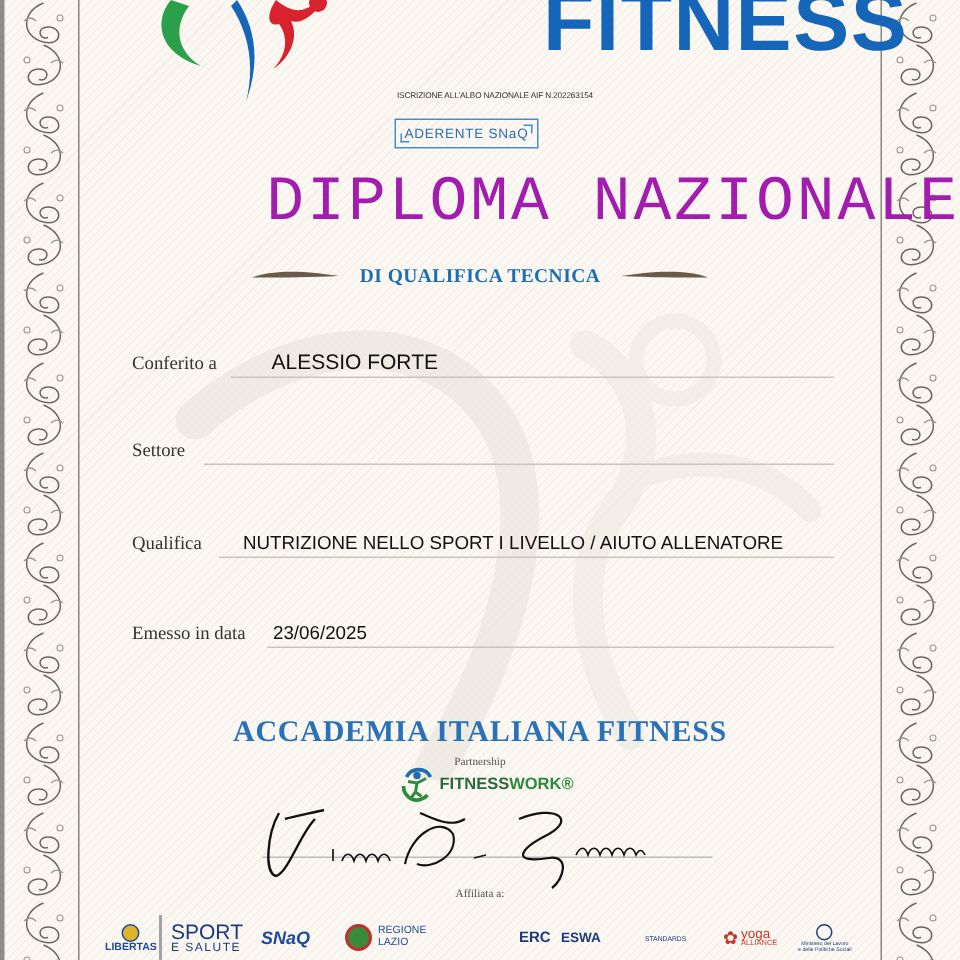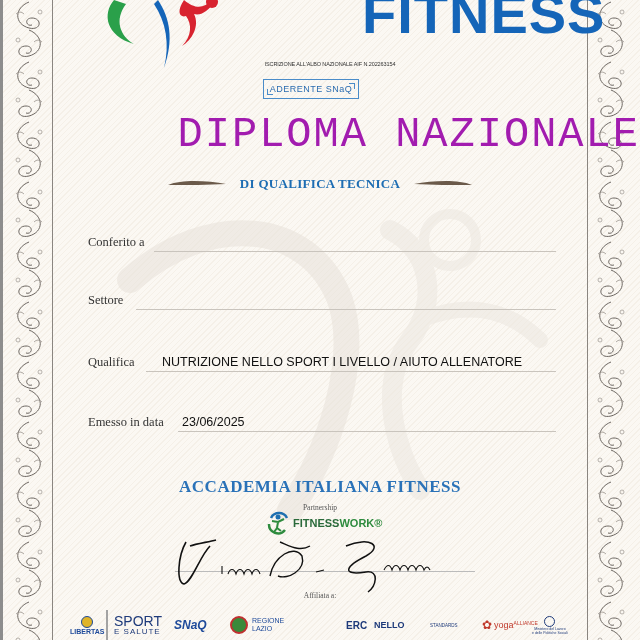--- a/index.html
+++ b/index.html
@@ -21,21 +21,21 @@
   .snaq-badge .c1{left:3px;bottom:3px;border-width:0 0 1px 1px;}
   .snaq-badge .c2{right:3px;top:3px;border-width:1px 1px 0 0;}
   .title{position:absolute;left:0;width:640px;top:114px;text-align:right;font-family:Liberation Mono, monospace;font-size:42px;color:#a21caf;letter-spacing:2px;line-height:1;}
   .subtitle-row{position:absolute;left:0;width:640px;top:176px;display:flex;justify-content:center;align-items:center;gap:14px;}
   .subtitle{font-family:"Liberation Serif",serif;font-weight:bold;font-size:13px;color:#1d6db3;letter-spacing:0.3px;}
   .flourish{width:58px;height:10px;}
   .field{position:absolute;left:88px;width:468px;height:20px;}
   .field .label{position:absolute;left:0;bottom:2px;font-family:"Liberation Serif",serif;font-size:12.5px;color:#333;}
   .field .line{position:absolute;bottom:0;right:0;height:1px;background:#c9c4bd;}
   .field .value{position:absolute;bottom:3px;font-family:"Liberation Sans",sans-serif;color:#111;white-space:nowrap;}
-  .academy{position:absolute;left:0;width:640px;top:477px;text-align:center;font-family:"Liberation Serif",serif;font-weight:bold;font-size:17px;color:#2a72b8;letter-spacing:0.5px;}
+  .academy{position:absolute;left:0;width:640px;top:477px;text-align:center;font-family:"Liberation Serif",serif;font-weight:bold;font-size:20px;color:#2a72b8;letter-spacing:0.5px;}
   .partnership{position:absolute;left:0;width:640px;top:503px;text-align:center;font-size:7.5px;color:#555;}
   .fw-logo{position:absolute;left:265px;top:510px;display:flex;align-items:center;}
   .fw-text{font-family:"Liberation Sans",sans-serif;font-size:11px;font-weight:bold;color:#2a6a3a;margin-left:2px;}
   .fw-text .work{color:#2e8b3e;}
   .sign-line{position:absolute;left:175px;top:571px;width:300px;height:1px;background:#bbb;}
   .signature{position:absolute;left:170px;top:536px;width:300px;height:60px;}
   .affiliata{position:absolute;left:0;width:640px;top:591px;text-align:center;font-size:7.5px;color:#555;}
   .aff-logos{position:absolute;left:62px;top:610px;width:520px;height:30px;}
   .aff{position:absolute;top:0;height:30px;display:flex;align-items:center;font-family:"Liberation Sans",sans-serif;}
 </style>
@@ -98,20 +98,21 @@
   </svg>
   <span class="subtitle">DI QUALIFICA TECNICA</span>
   <svg class="flourish" viewBox="0 0 58 10">
     <path d="M58 6 C43 0 18 2 0 5 C18 6 38 6 58 6 Z" fill="#6b5a4a"></path>
   </svg>
 </div>
 
 <div class="field" style="top:232px;">
   <span class="label">Conferito a</span>
   <span class="line" style="left:66px;"></span>
+  <span class="value" style="left:93px;font-size:14px;">ALESSIO FORTE</span>
 </div>
 <div class="field" style="top:290px;">
   <span class="label">Settore</span>
   <span class="line" style="left:48px;"></span>
 </div>
 <div class="field" style="top:352px;">
   <span class="label">Qualifica</span>
   <span class="line" style="left:58px;"></span>
   <span class="value" style="left:74px;font-size:12.5px;">NUTRIZIONE NELLO SPORT I LIVELLO  / AIUTO ALLENATORE</span>
 </div>
@@ -162,28 +163,28 @@
     <span style="width:14px;height:14px;border-radius:50%;background:#3a8a3a;border:2px solid #c03030;"></span>
     <span style="display:flex;flex-direction:column;margin-left:4px;font-size:7px;color:#1e4a9a;line-height:1.1;">
       <span>REGIONE</span>
       <span>LAZIO</span>
     </span>
   </div>
   <div class="aff" style="left:264px;">
     <span style="font-size:10px;font-weight:bold;color:#1e3a7a;margin-left:20px;">ERC</span>
   </div>
   <div class="aff" style="left:312px;">
-    <span style="font-size:9px;font-weight:bold;color:#1e3a7a;">NELLO</span>
+    <span style="font-size:9px;font-weight:bold;color:#1e3a7a;">ESWA</span>
   </div>
   <div class="aff" style="left:368px;">
     <span style="font-size:4.5px;color:#1e3a7a;">STANDARDS</span>
   </div>
   <div class="aff" style="left:420px;">
     <span style="font-size:12px;color:#c0392b;">✿</span>
-    <span style="display:flex;flex-direction:row;margin-left:2px;line-height:1;">
+    <span style="display:flex;flex-direction:column;margin-left:2px;line-height:1;">
       <span style="font-size:9px;color:#c0392b;">yoga</span>
       <span style="font-size:5px;color:#c0392b;">ALLIANCE</span>
     </span>
   </div>
   <div class="aff" style="left:470px;flex-direction:column;justify-content:center;">
     <span style="width:9px;height:9px;border-radius:50%;border:1px solid #1e3a7a;"></span>
     <span style="font-size:3.5px;color:#1e3a7a;">Ministero del Lavoro</span>
     <span style="font-size:3.5px;color:#1e3a7a;">e delle Politiche Sociali</span>
   </div>
 </div>

